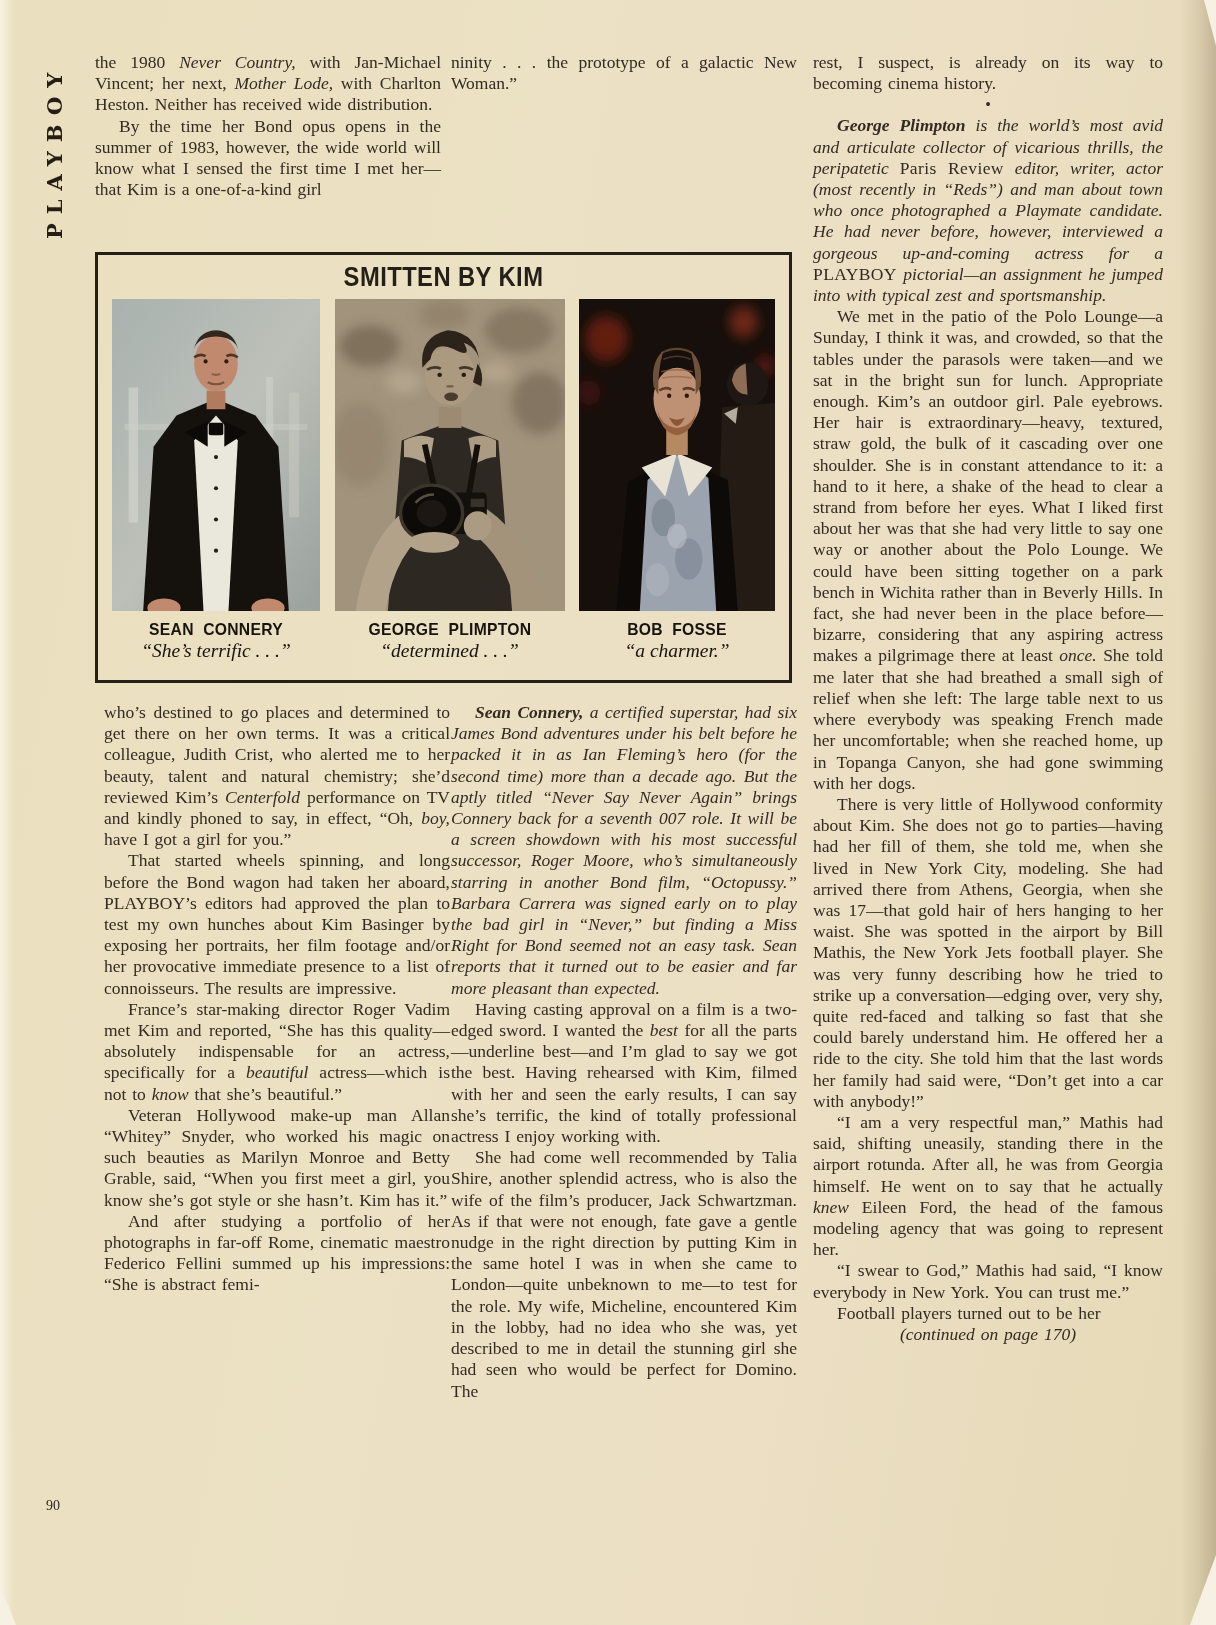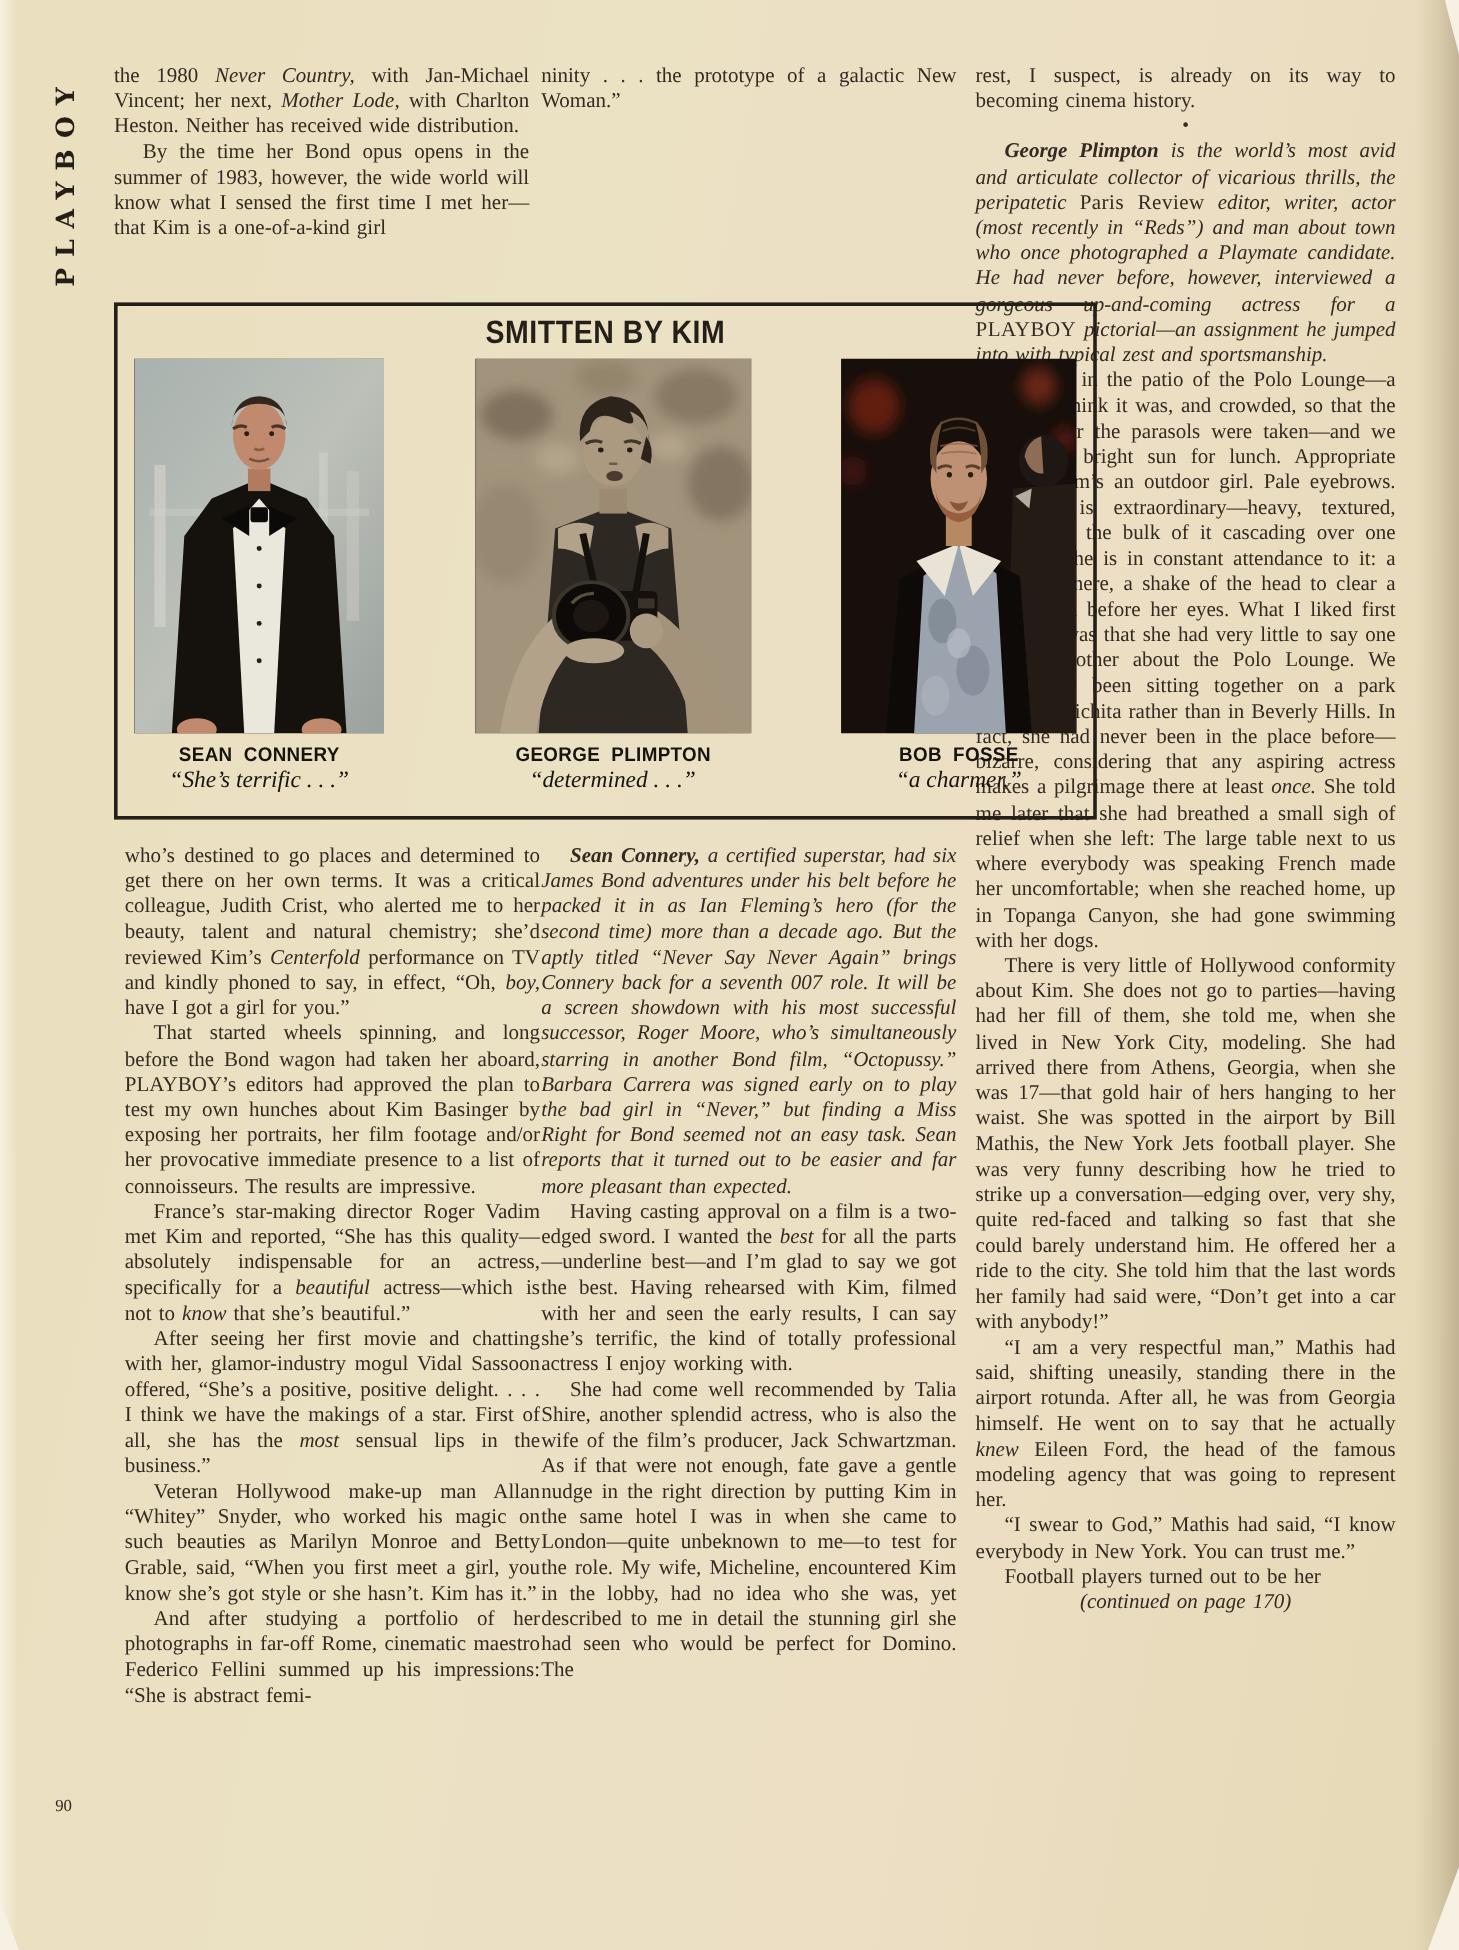--- a/index.html
+++ b/index.html
@@ -26,21 +26,21 @@
   .para{margin:0; text-indent:24px;}
   .para em{font-style:italic;}
   .para.noindent{text-indent:0;}
   .para.italic{font-style:italic;}
   .para.italic em{font-style:normal; letter-spacing:.4px;}
   .para b{font-weight:bold;}
   .para.bullet{text-align:center; text-indent:0; font-size:16px; line-height:21px; letter-spacing:0;}
   .para.cont{text-align:center; font-style:italic; text-indent:0;}
   
   .photobox{
-    position:absolute; left:95px; top:252px; width:819px; height:431px;
+    position:absolute; left:95px; top:252px; width:697px; height:431px;
     border:3px solid #241f18; box-sizing:border-box; background:transparent;
   }
   .pb-title-wrap{display:flex; justify-content:center; margin-top:7px;}
   .pb-title{
     font-family:"Liberation Sans", sans-serif; font-weight:bold; font-size:27px;
     color:#241f18; transform:scaleX(.88); letter-spacing:.5px; white-space:nowrap;
   }
   .pb-row{display:flex; justify-content:space-between; padding:6px 14px 0 14px;}
   .pb-fig{margin:0; text-align:center;}
   .photo{background:#111; line-height:0;}
@@ -238,21 +238,20 @@
         </figcaption>
       </figure>
 
     </div>
   </div>
 
   <div class="col c1b">
       <p class="para noindent">who’s destined to go places and determined to get there on her own terms. It was a critical colleague, Judith Crist, who alerted me to her beauty, talent and natural chemistry; she’d reviewed Kim’s <em>Centerfold</em> performance on TV and kindly phoned to say, in effect, “Oh, <em>boy,</em> have I got a girl for you.”</p>
       <p class="para">That started wheels spinning, and long before the Bond wagon had taken her aboard, PLAYBOY’s editors had approved the plan to test my own hunches about Kim Basinger by exposing her portraits, her film footage and/or her provocative immediate presence to a list of connoisseurs. The results are impressive.</p>
       <p class="para">France’s star-making director Roger Vadim met Kim and reported, “She has this quality—absolutely indispensable for an actress, specifically for a <em>beautiful</em> actress—which is not to <em>know</em> that she’s beautiful.”</p>
-      <p class="para">After seeing her first movie and chatting with her, glamor-industry mogul Vidal Sassoon offered, “She’s a positive, positive delight. . . . I think we have the makings of a star. First of all, she has the <em>most</em> sensual lips in the business.”</p>
       <p class="para">Veteran Hollywood make-up man Allan “Whitey” Snyder, who worked his magic on such beauties as Marilyn Monroe and Betty Grable, said, “When you first meet a girl, you know she’s got style or she hasn’t. Kim has it.”</p>
       <p class="para">And after studying a portfolio of her photographs in far-off Rome, cinematic maestro Federico Fellini summed up his impressions: “She is abstract femi-</p>
     </div>
   <div class="col c2b">
       <p class="para italic"><b>Sean Connery,</b> a certified superstar, had six James Bond adventures under his belt before he packed it in as Ian Fleming’s hero (for the second time) more than a decade ago. But the aptly titled “Never Say Never Again” brings Connery back for a seventh 007 role. It will be a screen showdown with his most successful successor, Roger Moore, who’s simultaneously starring in another Bond film, “Octopussy.” Barbara Carrera was signed early on to play the bad girl in “Never,” but finding a Miss Right for Bond seemed not an easy task. Sean reports that it turned out to be easier and far more pleasant than expected.</p>
       <p class="para">Having casting approval on a film is a two-edged sword. I wanted the <em>best</em> for all the parts—underline best—and I’m glad to say we got the best. Having rehearsed with Kim, filmed with her and seen the early results, I can say she’s terrific, the kind of totally professional actress I enjoy working with.</p>
       <p class="para">She had come well recommended by Talia Shire, another splendid actress, who is also the wife of the film’s producer, Jack Schwartzman. As if that were not enough, fate gave a gentle nudge in the right direction by putting Kim in the same hotel I was in when she came to London—quite unbeknown to me—to test for the role. My wife, Micheline, encountered Kim in the lobby, had no idea who she was, yet described to me in detail the stunning girl she had seen who would be perfect for Domino. The</p>
     </div>
 
   <div class="pageno">90</div>

